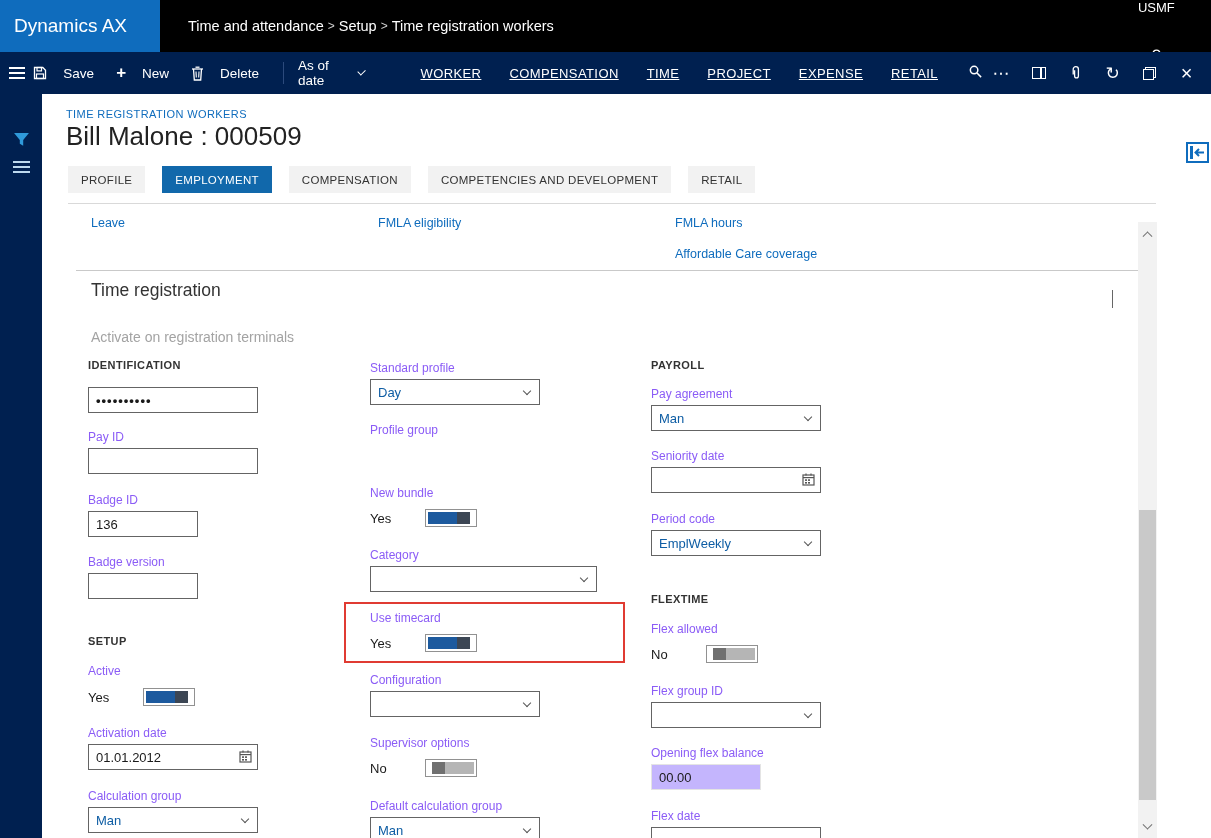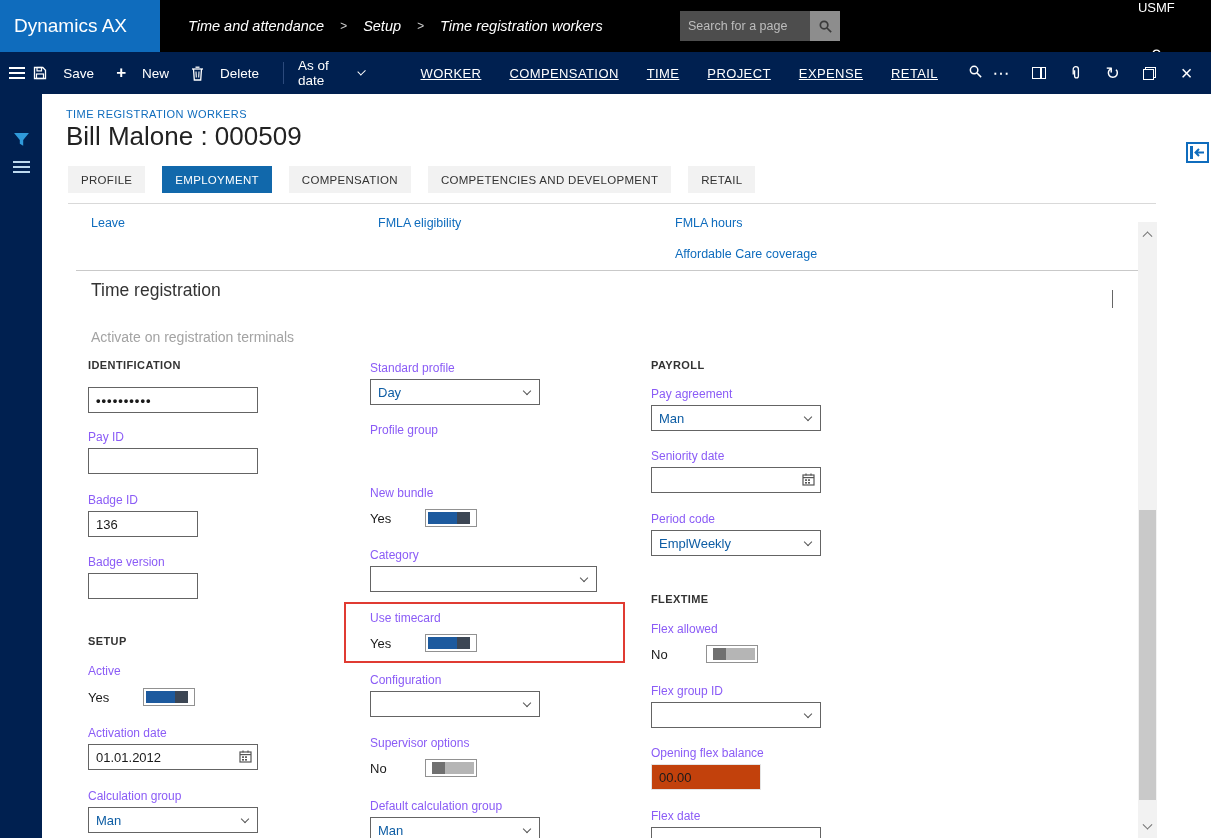--- a/index.html
+++ b/index.html
@@ -4,21 +4,21 @@
 <style>
   * { margin:0; padding:0; box-sizing:border-box; }
   body { width:1211px; height:838px; position:relative; overflow:hidden;
          font-family:"Liberation Sans", sans-serif; background:#fff; }
 
   
   .topbar { position:absolute; left:0; top:0; right:0; height:52px; background:#000; }
   .logo { position:absolute; left:0; top:0; width:160px; height:52px; background:#0f6cbd;
           color:#fff; font-size:19px; line-height:52px; padding-left:14px; }
   .crumbs { position:absolute; left:188px; top:0; height:52px; display:flex; align-items:center;
-            gap:16px; color:#fff; font-size:14.5px;font-style:italic; }
+            gap:4px; color:#fff; font-size:14.5px; }
   .crumb { cursor:default; }
   .crumb-sep { color:#cfcfcf; font-size:12px; }
   .searchbox { position:absolute; left:680px; top:11px; width:160px; height:30px; display:flex; }
   .searchbox input { flex:1; min-width:0; background:#4d4d4d; border:none; outline:none;
                      color:#d6d6d6; font-size:12.5px; padding:0 8px; font-family:inherit; }
   .searchbox input::placeholder { color:#bdbdbd; }
   .search-btn { width:30px; background:#8d8d8d; display:flex; align-items:center; justify-content:center; }
   .top-right { position:absolute; right:0; top:0; height:52px; display:flex; align-items:center;
                gap:33px; padding-right:18px; color:#fff;flex-direction:column; }
   .company { font-size:13px; }
@@ -73,21 +73,21 @@
   .chev-up { width:9px; height:9px; border-right:1.5px solid #666; border-bottom:1.5px solid #666;
              transform:rotate(225deg); }
   .section-chevron { position:absolute; left:1070px; top:196px; cursor:pointer; }
   .section-sub { position:absolute; left:49px; top:235px; font-size:14px; color:#a3a3a3; }
 
   .group-header { position:absolute; font-size:11px; font-weight:bold; color:#333; letter-spacing:.4px; }
   .flabel { position:absolute; font-size:12px; color:#8b5cf6; white-space:nowrap; }
   .tinput { position:absolute; height:26px; border:1px solid #646464; font-size:13px; color:#1a1a1a;
             padding:0 7px; font-family:inherit; background:#fff; outline:none; }
   .tinput.pwd { font-weight:bold; letter-spacing:1px; }
-  .tinput.ro { background:#c2410c; border-color:#e4e4e4; }
+  .tinput.ro { background:#c4b5fd; border-color:#e4e4e4; }
   .datewrap { position:absolute; }
   .datewrap .tinput { position:static; width:100%; height:26px; }
   .cal { position:absolute; right:6px; top:6px; }
   .combo { position:absolute; height:26px; border:1px solid #646464; background:#fff;
            display:flex; align-items:center; padding:0 22px 0 7px; cursor:pointer; }
   .combo .val { font-size:13px; color:#0e5da4; white-space:nowrap; }
   .chev-d { position:absolute; right:9px; top:8px; width:6px; height:6px;
             border-right:1.5px solid #555; border-bottom:1.5px solid #555; transform:rotate(45deg); }
 
   .toggle-row { position:absolute; display:flex; align-items:center; height:18px; }
@@ -117,29 +117,20 @@
 <body>
 
 <div class="topbar">
   <div class="logo">Dynamics AX</div>
   <div class="crumbs">
     <span class="crumb">Time and attendance</span>
     <span class="crumb-sep">&gt;</span>
     <span class="crumb">Setup</span>
     <span class="crumb-sep">&gt;</span>
     <span class="crumb">Time registration workers</span>
-  </div>
-  <div class="searchbox">
-    <input type="text" placeholder="Search for a page" style="">
-    <div class="search-btn">
-      <svg width="15" height="15" viewBox="0 0 16 16">
-        <circle cx="6.5" cy="6.5" r="4" fill="none" stroke="#3a3a3a" stroke-width="1.8"></circle>
-        <line x1="9.6" y1="9.6" x2="14" y2="14" stroke="#3a3a3a" stroke-width="1.8"></line>
-      </svg>
-    </div>
   </div>
   <div class="top-right">
     <span class="company">USMF</span>
     <span>
       <svg width="17" height="17" viewBox="0 0 16 16">
         <path d="M8 2 C5.9 2 4.6 3.6 4.6 6 L4.6 9 L3.1 11 L12.9 11 L11.4 9 L11.4 6 C11.4 3.6 10.1 2 8 2 Z" fill="none" stroke="#fff" stroke-width="1.3"></path>
         <path d="M6.6 12 a1.5 1.5 0 0 0 2.8 0" fill="none" stroke="#fff" stroke-width="1.3"></path>
       </svg>
     </span>
     <span>

